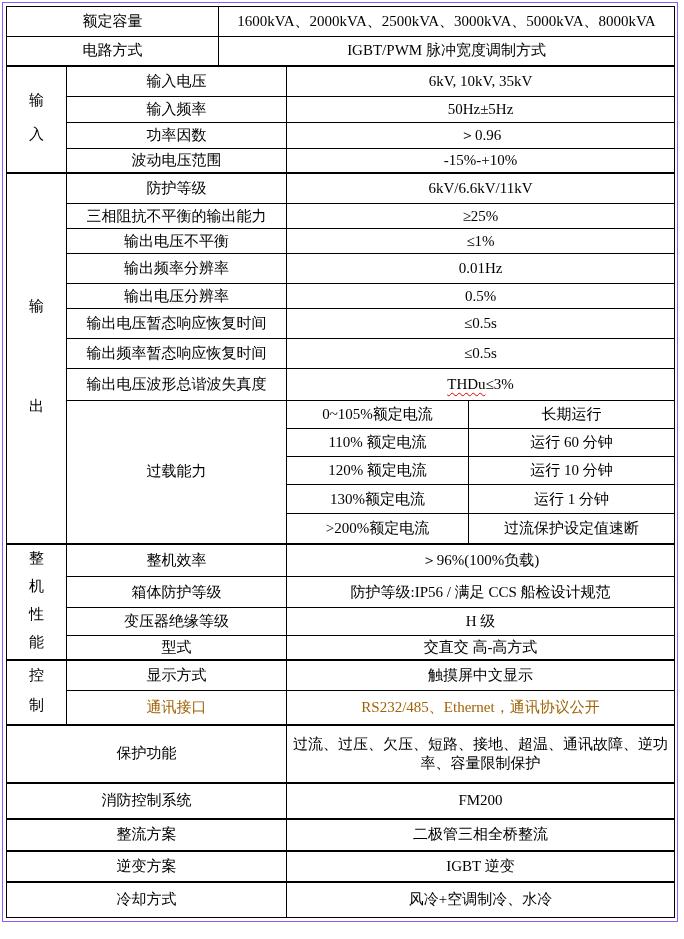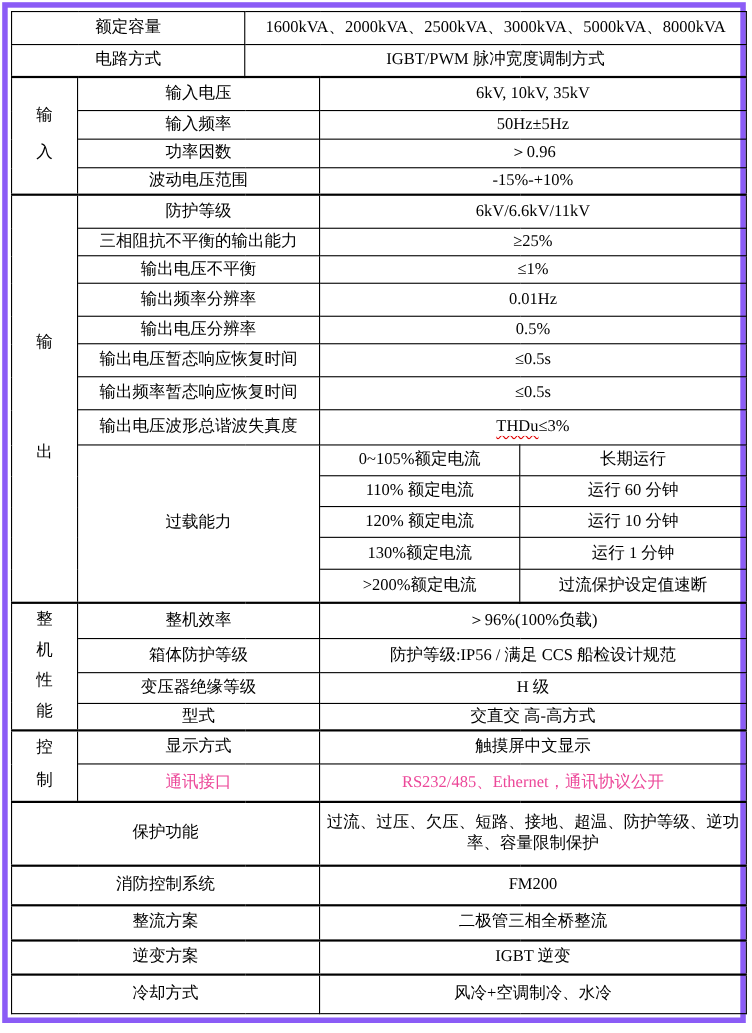--- a/index.html
+++ b/index.html
@@ -4,21 +4,21 @@
 <style>
   html,body{margin:0;padding:0;background:#ffffff;}
   body{
     font-family:"Liberation Serif","DejaVu Serif",serif;
     color:#000;
     -webkit-font-smoothing:none;
   }
   .frame{
     width:676px;
     margin:2px;
-    border:5px solid #8b5cf6;
+    border:1px solid #8b5cf6;
     padding:3px;
     box-sizing:border-box;
     background:#fff;
   }
   table.spec{
     border-collapse:collapse;
     table-layout:fixed;
     width:668px;
   }
   table.spec td{
@@ -37,21 +37,21 @@
     width:1em;
     margin:0 auto;
     word-break:break-all;
     text-align:center;
     font-family:Liberation Mono, monospace;
   }
   .v-in{line-height:34px;}
   .v-out{line-height:100px;}
   .v-mach{line-height:28px;}
   .v-ctrl{line-height:30px;}
-  .muted{color:#ec4899;}
+  .muted{color:#a16207;}
   .squig{
     text-decoration-line:underline;
     text-decoration-style:wavy;
     text-decoration-color:#e00000;
     text-decoration-thickness:1px;
     text-underline-offset:3px;
   }
   .wraptext{padding:4px 14px;}
 </style>
 </head>
@@ -181,21 +181,21 @@
     <td colspan="2">显示方式</td>
     <td colspan="2">触摸屏中文显示</td>
   </tr>
   <tr style="height:34px">
     <td colspan="2" class="muted">通讯接口</td>
     <td colspan="2" class="muted">RS232/485、Ethernet，通讯协议公开</td>
   </tr>
 
   <tr class="sec" style="height:58px">
     <td colspan="3">保护功能</td>
-    <td colspan="2" class="wraptext">过流、过压、欠压、短路、接地、超温、防护等级、逆功率、容量限制保护</td>
+    <td colspan="2" class="wraptext">过流、过压、欠压、短路、接地、超温、通讯故障、逆功率、容量限制保护</td>
   </tr>
   <tr class="sec" style="height:36px">
     <td colspan="3">消防控制系统</td>
     <td colspan="2">FM200</td>
   </tr>
   <tr class="sec" style="height:32px">
     <td colspan="3">整流方案</td>
     <td colspan="2">二极管三相全桥整流</td>
   </tr>
   <tr class="sec" style="height:31px">

